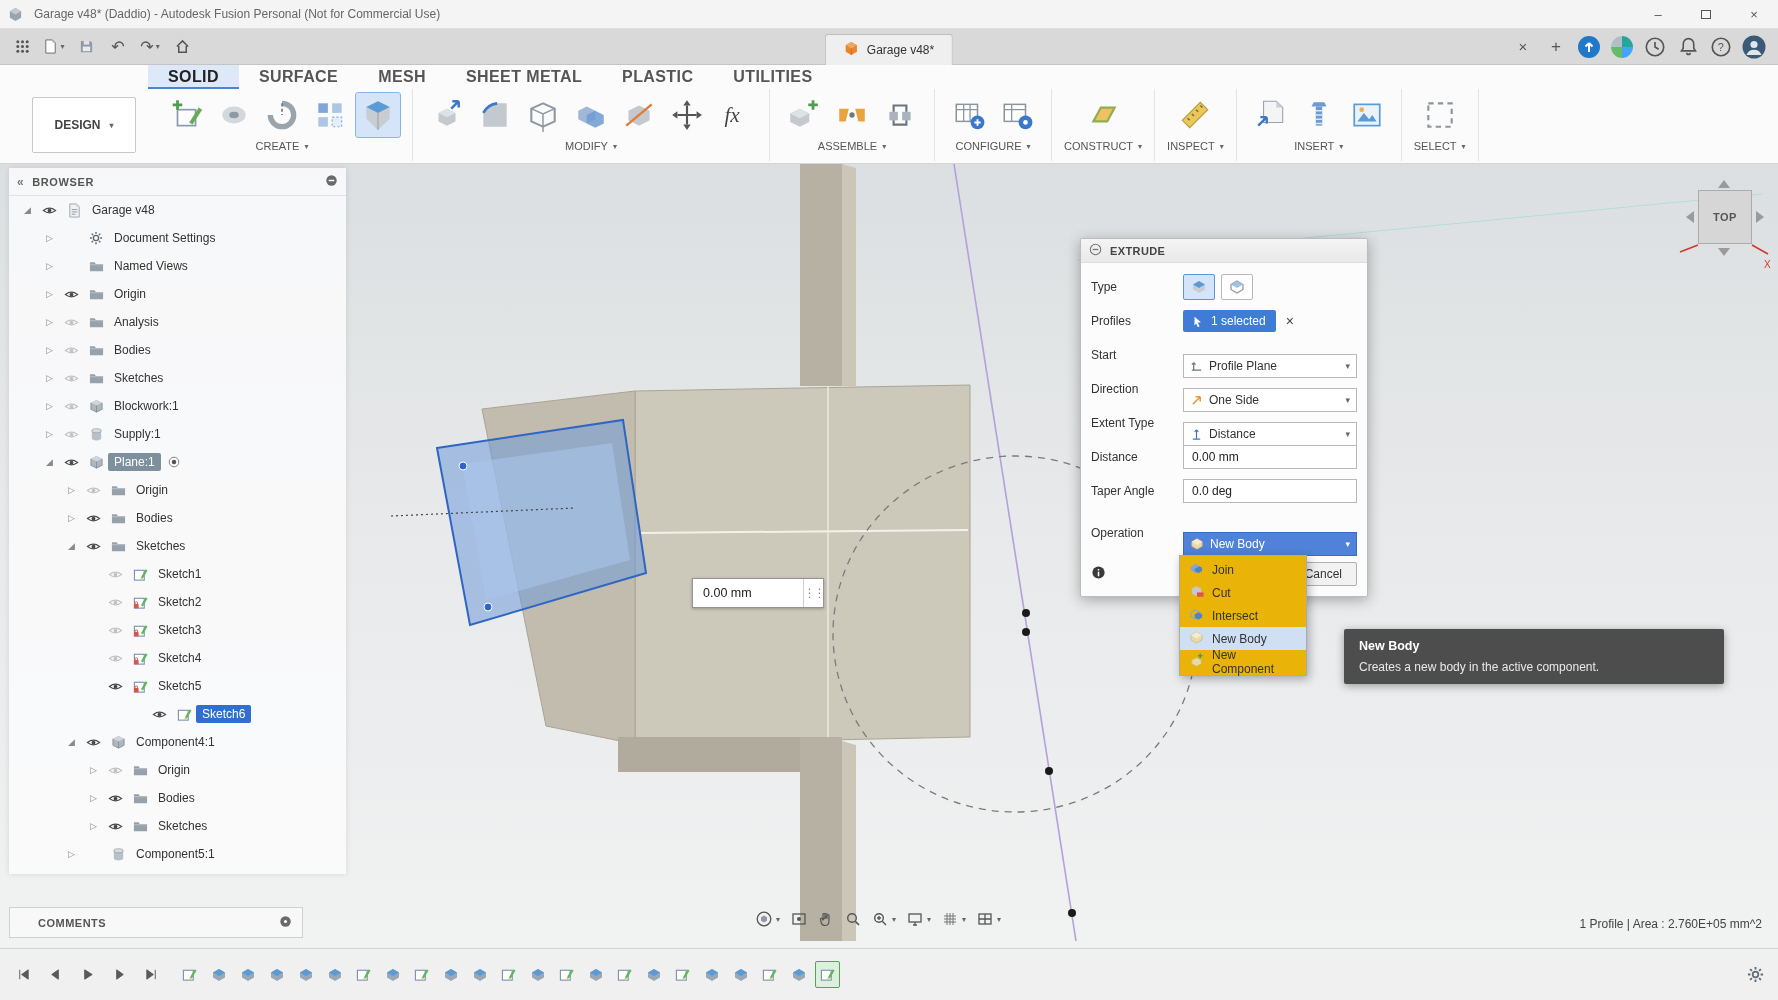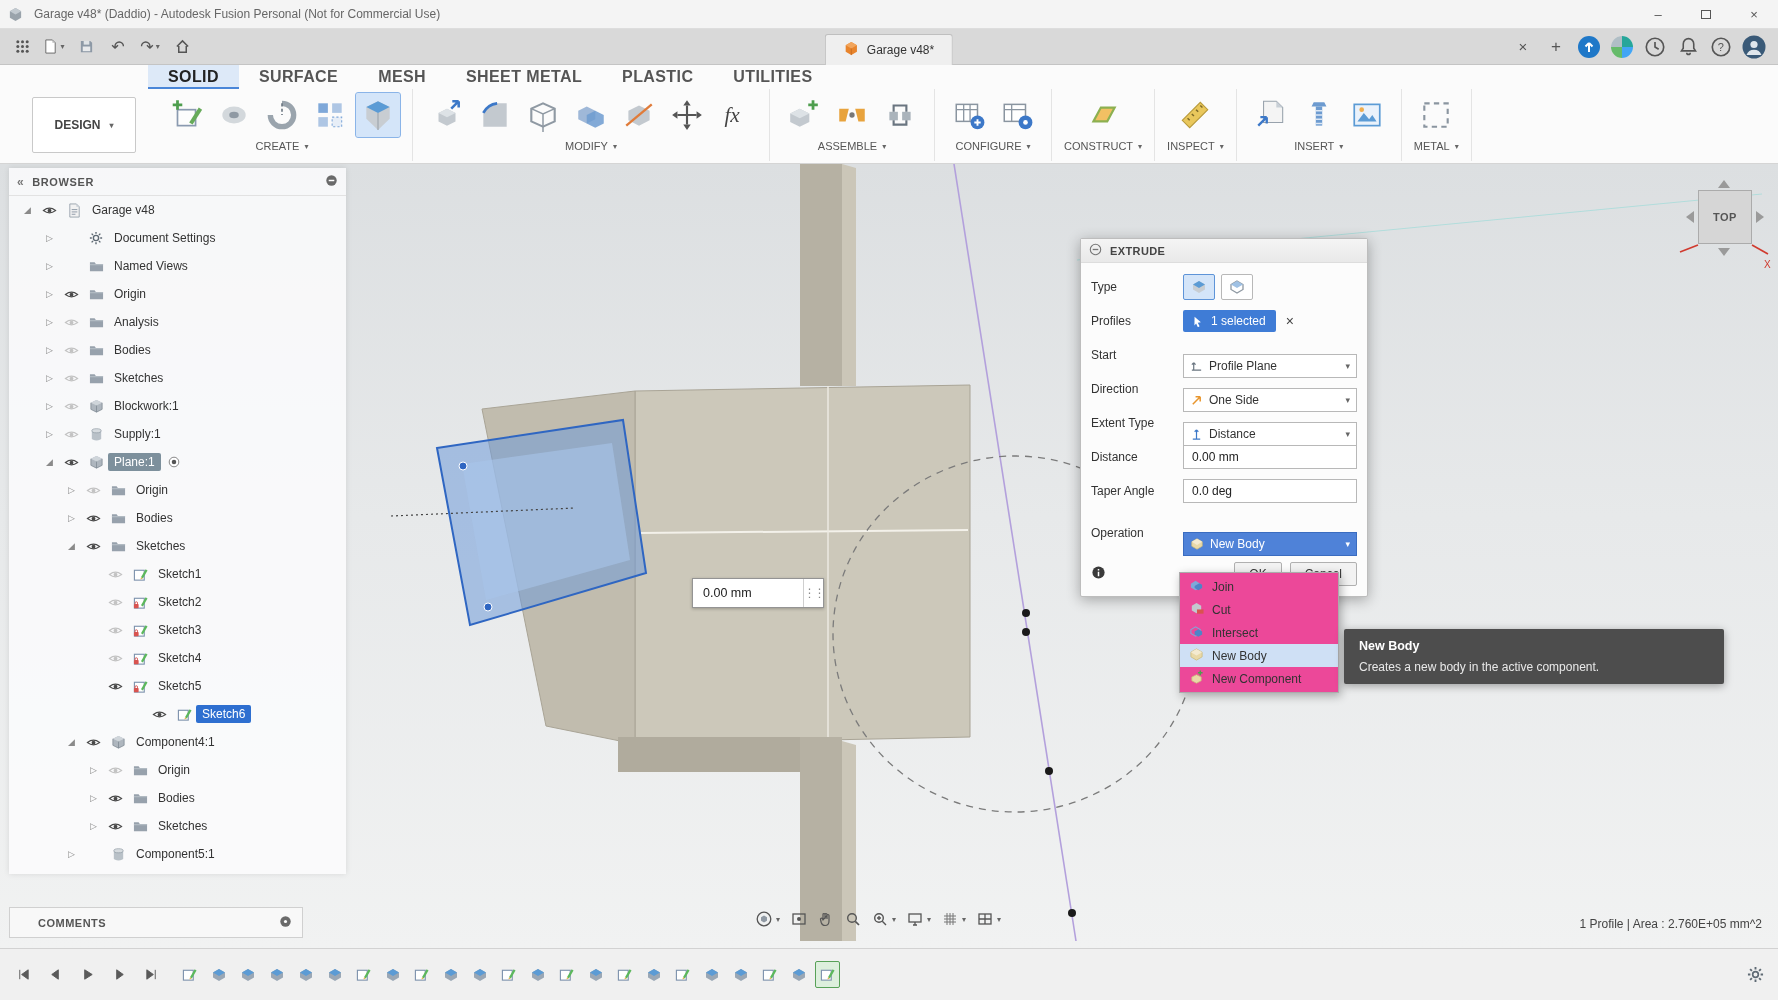--- a/index.html
+++ b/index.html
@@ -116,22 +116,22 @@
   .xbtn { font-size:14px; color:#444; padding:0 4px; }
   .typebtn { width:32px; height:26px; border:1px solid #b8b8b8; background:#fff; display:flex; align-items:center;
     justify-content:center; border-radius:2px; }
   .typebtn.active { background:#d4e5f9; border-color:#5e94d8; }
   .dfooter { display:flex; align-items:center; height:32px; margin-top:10px; }
   .dlg-btn { height:24px; padding:0 14px; border:1px solid #b0b0b0; background:#f2f2f2; font-size:12px;
     margin-left:8px; display:flex; align-items:center; border-radius:2px; color:#333; }
   .spacer { flex:1; }
 
   
-  .menu { position:absolute; left:1179px; top:555px; width:160px; background:#ec4899; border:1px solid #ababab;
-    box-shadow:2px 3px 9px rgba(0,0,0,.30); z-index:10; padding:2px 0;margin-top:17px; }
+  .menu { position:absolute; left:1179px; top:555px; width:128px; background:#eab308; border:1px solid #ababab;
+    box-shadow:2px 3px 9px rgba(0,0,0,.30); z-index:10; padding:2px 0; }
   .mitem { height:23px; display:flex; align-items:center; gap:8px; padding:0 9px; font-size:12px; color:#333; }
   .mitem.selected { background:#cfe0f5; }
 
   
   .tooltipbox { position:absolute; left:1344px; top:629px; width:380px; background:#4d4d4d; color:#fff; z-index:11;
     padding:10px 15px; border-radius:2px; box-shadow:0 2px 8px rgba(0,0,0,.35); }
   .tt-title { font-size:12.5px; font-weight:bold; margin-bottom:7px; }
   .tt-text { font-size:12px; color:#e9e9e9; }
 
   
@@ -487,21 +487,21 @@
         </div>
         <div class="rgroup">
           <div class="ricons">
             <div class="rtool">
               <svg viewBox="0 0 32 32" width="34" height="34">
                 <rect x="5" y="5" width="22" height="22" fill="none" stroke="#8a95a0" stroke-width="2" stroke-dasharray="5 4"></rect>
               </svg>
             </div>
           </div>
           <div class="rlabel">
-            <span>METAL</span>
+            <span>SELECT</span>
             <span class="caret">▾</span>
           </div>
         </div>
       </div>
   </div>
 </div>
 
 <div class="canvas">
   <svg class="csvg" width="1778" height="784" viewBox="0 0 1778 784">
     <line x1="1077" y1="96" x2="1762" y2="30" stroke="#9adbd8" stroke-width="1" opacity="0.65"></line>

